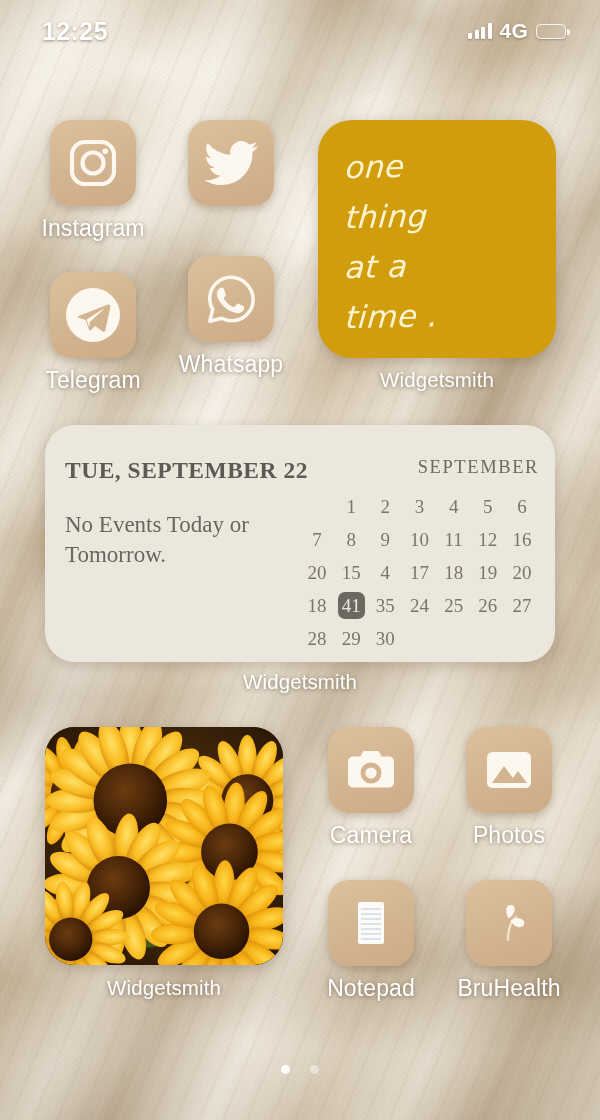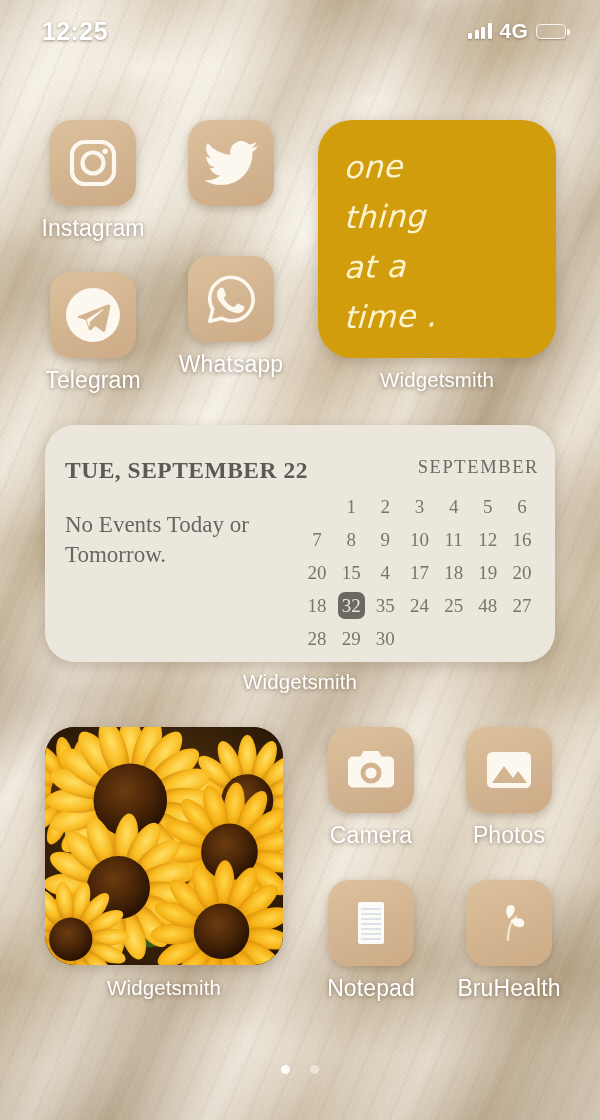--- a/index.html
+++ b/index.html
@@ -278,25 +278,25 @@
           <div class="cal-day">12</div>
           <div class="cal-day">16</div>
           <div class="cal-day">20</div>
           <div class="cal-day">15</div>
           <div class="cal-day">4</div>
           <div class="cal-day">17</div>
           <div class="cal-day">18</div>
           <div class="cal-day">19</div>
           <div class="cal-day">20</div>
           <div class="cal-day">18</div>
-          <div class="cal-day today">32</div>
+          <div class="cal-day today">41</div>
           <div class="cal-day">35</div>
           <div class="cal-day">24</div>
           <div class="cal-day">25</div>
-          <div class="cal-day">48</div>
+          <div class="cal-day">26</div>
           <div class="cal-day">27</div>
           <div class="cal-day">28</div>
           <div class="cal-day">29</div>
           <div class="cal-day">30</div>
         </div>
     </div>
   </div>
   <div class="abs widget-label" style="left:45px; top:670px; width:510px;">Widgetsmith</div>
 
   <div class="abs" id="sun-widget">

